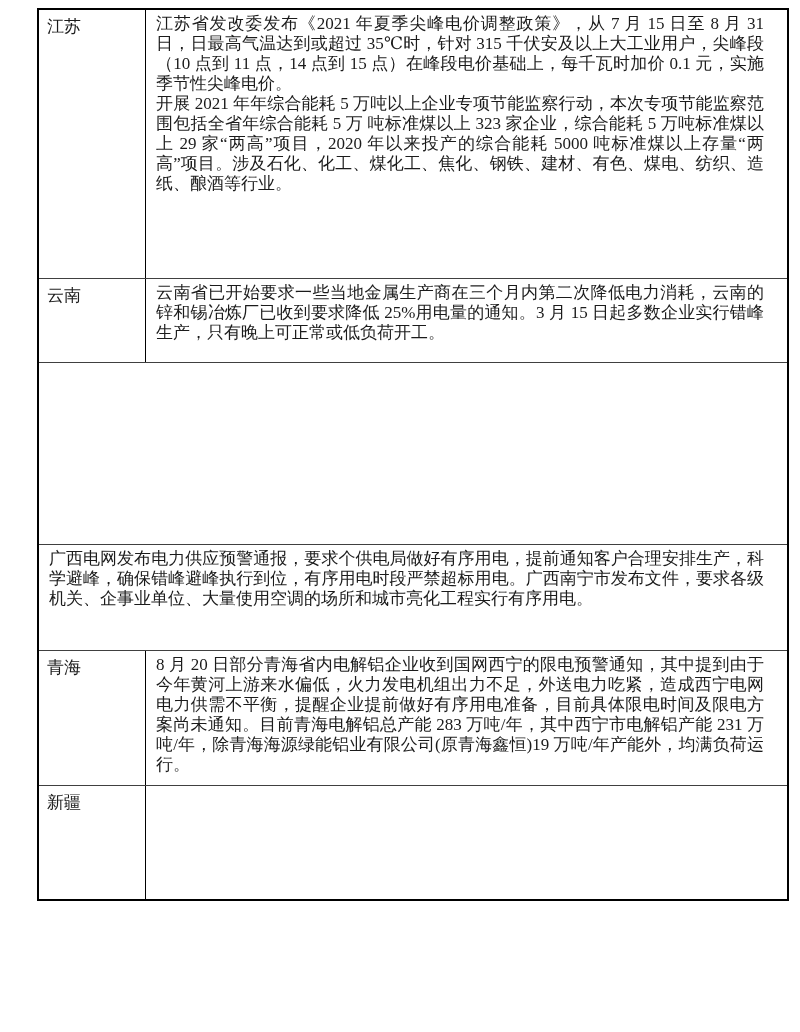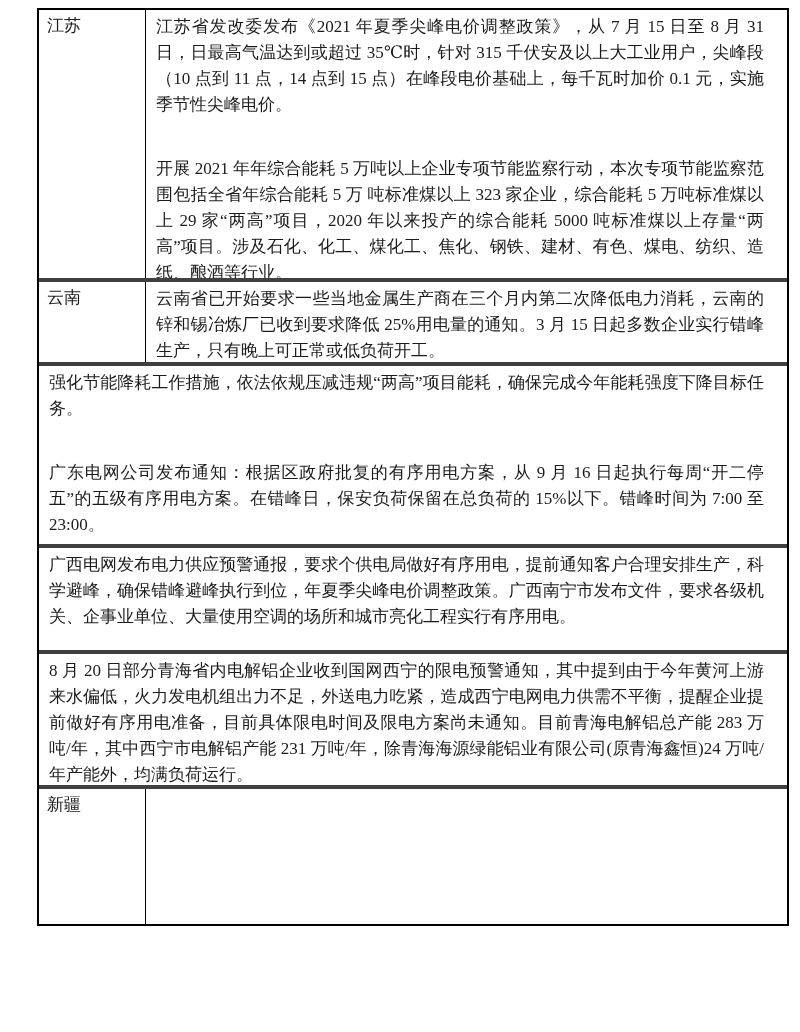--- a/index.html
+++ b/index.html
@@ -23,44 +23,43 @@
     left: 37px;
     top: 8px;
     width: 752px;
     box-sizing: border-box;
     border: 2px solid #000000;
     background: #ffffff;
   }
   .row {
     display: flex;
     box-sizing: border-box;
-    border-top: 4px solid #404040;
+    border-top: 1px solid #404040;
     overflow: hidden;
   }
   .row:first-child { border-top: none; }
   .prov {
     flex: 0 0 107px;
     width: 107px;
     box-sizing: border-box;
     border-right: 1px solid #000000;
     padding: 4px 8px 0 8px;
     font-size: 17px;
     line-height: 26px;
-    font-family: Liberation Mono, monospace;
   }
   .content {
     flex: 1;
     box-sizing: border-box;
     padding: 4px 23px 0 10px;
     font-size: 17px;
-    line-height: 26px;
+    line-height: 20px;
     text-align: justify;
   }
   .para { margin: 0; }
-  .para + .para { margin-top: 38px; }
+  .para + .para { }
 </style>
 </head>
 <body>
 
 <div class="page">
   <div class="doc-table">
 
     <div class="row" style="height:268px">
       <div class="prov">
         <span>江苏</span>
@@ -74,39 +73,38 @@
     <div class="row" style="height:84px">
       <div class="prov">
         <span>云南</span>
       </div>
       <div class="content">
         <p class="para">云南省已开始要求一些当地金属生产商在三个月内第二次降低电力消耗，云南的锌和锡冶炼厂已收到要求降低 25%用电量的通知。3 月 15 日起多数企业实行错峰生产，只有晚上可正常或低负荷开工。</p>
       </div>
     </div>
 
     <div class="row" style="height:182px">
-      <div class="content">
-        <p class="para">强化节能降耗工作措施，依法依规压减违规“两高”项目能耗，确保完成今年能耗强度下降目标任务。</p>
-        <p class="para">广东电网公司发布通知：根据区政府批复的有序用电方案，从 9 月 16 日起执行每周“开二停五”的五级有序用电方案。在错峰日，保安负荷保留在总负荷的 15%以下。错峰时间为 7:00 至 23:00。</p>
-      </div>
     </div>
 
     <div class="row" style="height:106px">
       <div class="content">
-        <p class="para">广西电网发布电力供应预警通报，要求个供电局做好有序用电，提前通知客户合理安排生产，科学避峰，确保错峰避峰执行到位，年夏季尖峰电价调整政策。广西南宁市发布文件，要求各级机关、企事业单位、大量使用空调的场所和城市亮化工程实行有序用电。</p>
+        <p class="para">广西电网发布电力供应预警通报，要求个供电局做好有序用电，提前通知客户合理安排生产，科学避峰，确保错峰避峰执行到位，有序用电时段严禁超标用电。广西南宁市发布文件，要求各级机关、企事业单位、大量使用空调的场所和城市亮化工程实行有序用电。</p>
       </div>
     </div>
 
 
     <div class="row" style="height:135px">
+      <div class="prov">
+        <span>青海</span>
+      </div>
       <div class="content">
-        <p class="para">8 月 20 日部分青海省内电解铝企业收到国网西宁的限电预警通知，其中提到由于今年黄河上游来水偏低，火力发电机组出力不足，外送电力吃紧，造成西宁电网电力供需不平衡，提醒企业提前做好有序用电准备，目前具体限电时间及限电方案尚未通知。目前青海电解铝总产能 283 万吨/年，其中西宁市电解铝产能 231 万吨/年，除青海海源绿能铝业有限公司(原青海鑫恒)24 万吨/年产能外，均满负荷运行。</p>
+        <p class="para">8 月 20 日部分青海省内电解铝企业收到国网西宁的限电预警通知，其中提到由于今年黄河上游来水偏低，火力发电机组出力不足，外送电力吃紧，造成西宁电网电力供需不平衡，提醒企业提前做好有序用电准备，目前具体限电时间及限电方案尚未通知。目前青海电解铝总产能 283 万吨/年，其中西宁市电解铝产能 231 万吨/年，除青海海源绿能铝业有限公司(原青海鑫恒)19 万吨/年产能外，均满负荷运行。</p>
       </div>
     </div>
 
-    <div class="row" style="height:139px">
+    <div class="row" style="height:114px">
       <div class="prov">
         <span>新疆</span>
       </div>
     </div>
 
   </div>
 </div>
 
 </body></html>

